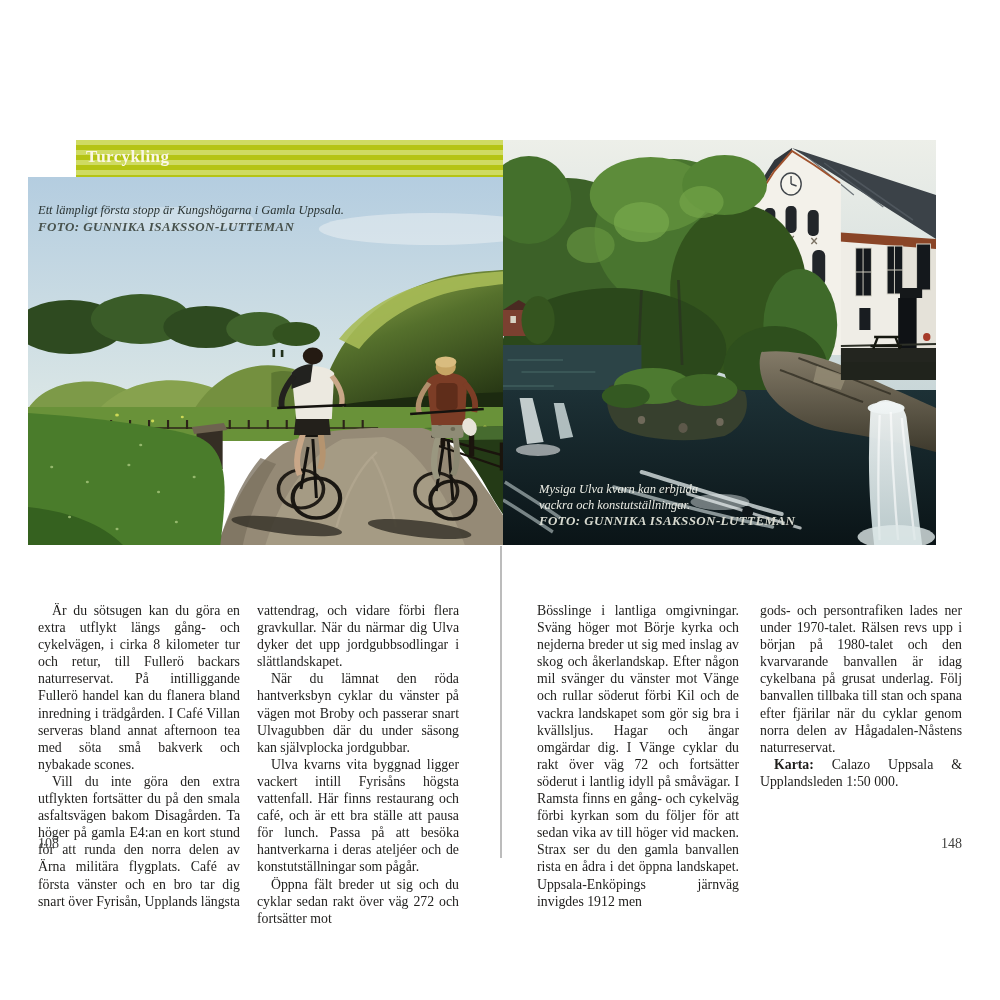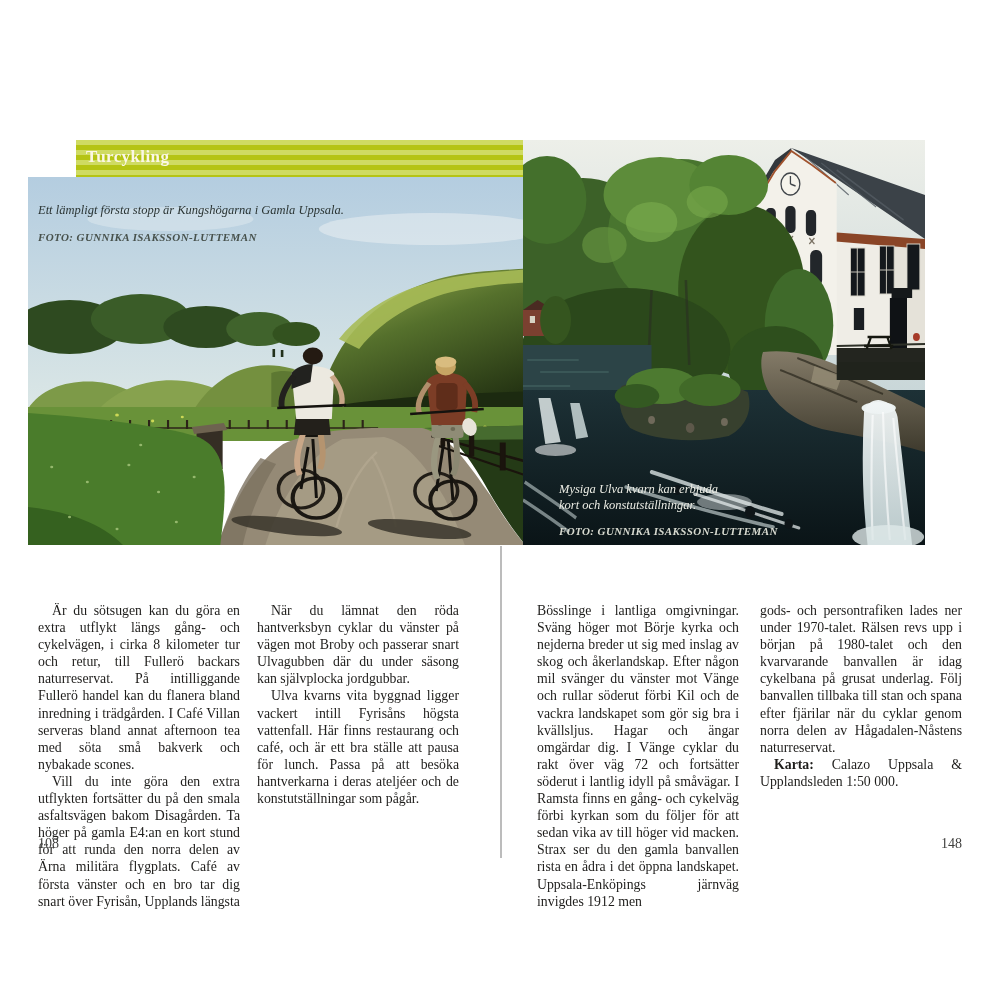--- a/index.html
+++ b/index.html
@@ -9,27 +9,27 @@
 
   
   .tagbar{position:absolute;left:28px;top:140px;width:554px;height:37px;
     background:repeating-linear-gradient(180deg,#cfdb62 0 5px,#b5c414 5px 10px);margin-left:48px;}
   .tagbar .tag-title{position:absolute;left:10px;top:7px;font-size:17px;font-weight:bold;
     color:#fbf7e6;letter-spacing:.4px;}
 
   
   .photo{position:absolute;overflow:hidden;}
   .photo-left{left:28px;top:177px;width:559px;height:368px;}
-  .photo-right{left:523px;top:140px;width:402px;height:405px;}
+  .photo-right{left:503px;top:140px;width:433px;height:405px;}
   .photo svg{display:block;width:100%;height:100%;}
 
   .cap{position:absolute;font-style:italic;line-height:1.25;}
   .cap-left{left:10px;top:26px;color:#2a3433;font-size:12.5px;}
   .cap-right{left:36px;top:342px;color:#ebece4;font-size:12.5px;}
-  .credit{font-size:11px;font-weight:bold;letter-spacing:.4px;margin-top:12px;}
+  .credit{font-size:13px;font-weight:bold;letter-spacing:.4px;margin-top:0;}
   .cap-left .credit{color:#47514c;}
   .cap-right .credit{color:#d8dad0;}
 
   
   .fold{position:absolute;left:500px;top:546px;width:2px;height:312px;background:#bcbcbc;}
 
   
   .col{position:absolute;top:602px;width:202px;font-size:13.8px;line-height:17.1px;
        color:#1e1d1b;text-align:justify;}
   .col p{margin:0;}
@@ -335,35 +335,37 @@
         <path d="M120,347 C180,363 240,377 292,387" stroke="#dce8e8" stroke-width="3.5" opacity="0.6" fill="none"></path>
         <path d="M200,354 C242,365 282,377 322,388" stroke="#eef4f4" stroke-width="3" opacity="0.7" fill="none"></path>
         <ellipse cx="235" cy="362" rx="32" ry="8" fill="#e6eeee" opacity="0.45"></ellipse>
         <circle cx="180" cy="350" r="5" fill="#0e1518"></circle>
           <circle cx="265" cy="372" r="6" fill="#0e1518"></circle>
         <circle cx="310" cy="384" r="5" fill="#0e1518"></circle>
       </g>
     </svg>
     <div class="cap cap-right">
       <div>Mysiga Ulva kvarn kan erbjuda</div>
-      <div>kort och konstutställningar.</div>
+      <div>vackra och konstutställningar.</div>
       <div class="credit">FOTO: GUNNIKA ISAKSSON-LUTTEMAN</div>
     </div>
   </div>
 
   <div class="fold"></div>
 
   <div class="col col-1">
     <p class="indent">Är du sötsugen kan du göra en extra utflykt längs gång- och cykelvägen, i cirka 8 kilometer tur och retur, till Fullerö backars naturreservat. På intilliggande Fullerö handel kan du flanera bland inredning i trädgården. I Café Villan serveras bland annat afternoon tea med söta små bakverk och nybakade scones.</p>
     <p class="indent">Vill du inte göra den extra utflykten fortsätter du på den smala asfaltsvägen bakom Disagården. Ta höger på gamla E4:an en kort stund för att runda den norra delen av Ärna militära flygplats. Café av första vänster och en bro tar dig snart över Fyrisån, Upplands längsta</p>
   </div>
 
   <div class="col col-2">
+    <p>vattendrag, och vidare förbi flera gravkullar. När du närmar dig Ulva dyker det upp jordgubbsodlingar i slättlandskapet.</p>
     <p class="indent">När du lämnat den röda hantverksbyn cyklar du vänster på vägen mot Broby och passerar snart Ulvagubben där du under säsong kan självplocka jordgubbar.</p>
     <p class="indent">Ulva kvarns vita byggnad ligger vackert intill Fyrisåns högsta vattenfall. Här finns restaurang och café, och är ett bra ställe att pausa för lunch. Passa på att besöka hantverkarna i deras ateljéer och de konstutställningar som pågår.</p>
+    <p class="indent">Öppna fält breder ut sig och du cyklar sedan rakt över väg 272 och fortsätter mot</p>
   </div>
 
   <div class="col col-3">
     <p>Bösslinge i lantliga omgivningar. Sväng höger mot Börje kyrka och nejderna breder ut sig med inslag av skog och åkerlandskap. Efter någon mil svänger du vänster mot Vänge och rullar söderut förbi Kil och de vackra landskapet som gör sig bra i kvällsljus. Hagar och ängar omgärdar dig. I Vänge cyklar du rakt över väg 72 och fortsätter söderut i lantlig idyll på småvägar. I Ramsta finns en gång- och cykelväg förbi kyrkan som du följer för att sedan vika av till höger vid macken. Strax ser du den gamla banvallen rista en ådra i det öppna landskapet. Uppsala-Enköpings järnväg invigdes 1912 men</p>
   </div>
 
   <div class="col col-4">
     <p>gods- och persontrafiken lades ner under 1970-talet. Rälsen revs upp i början på 1980-talet och den kvarvarande banvallen är idag cykelbana på grusat underlag. Följ banvallen tillbaka till stan och spana efter fjärilar när du cyklar genom norra delen av Hågadalen-Nåstens naturreservat.</p>
     <p class="indent"><b>Karta:</b> <span>Calazo Uppsala &amp; Upplandsleden 1:50 000.</span></p>
   </div>

